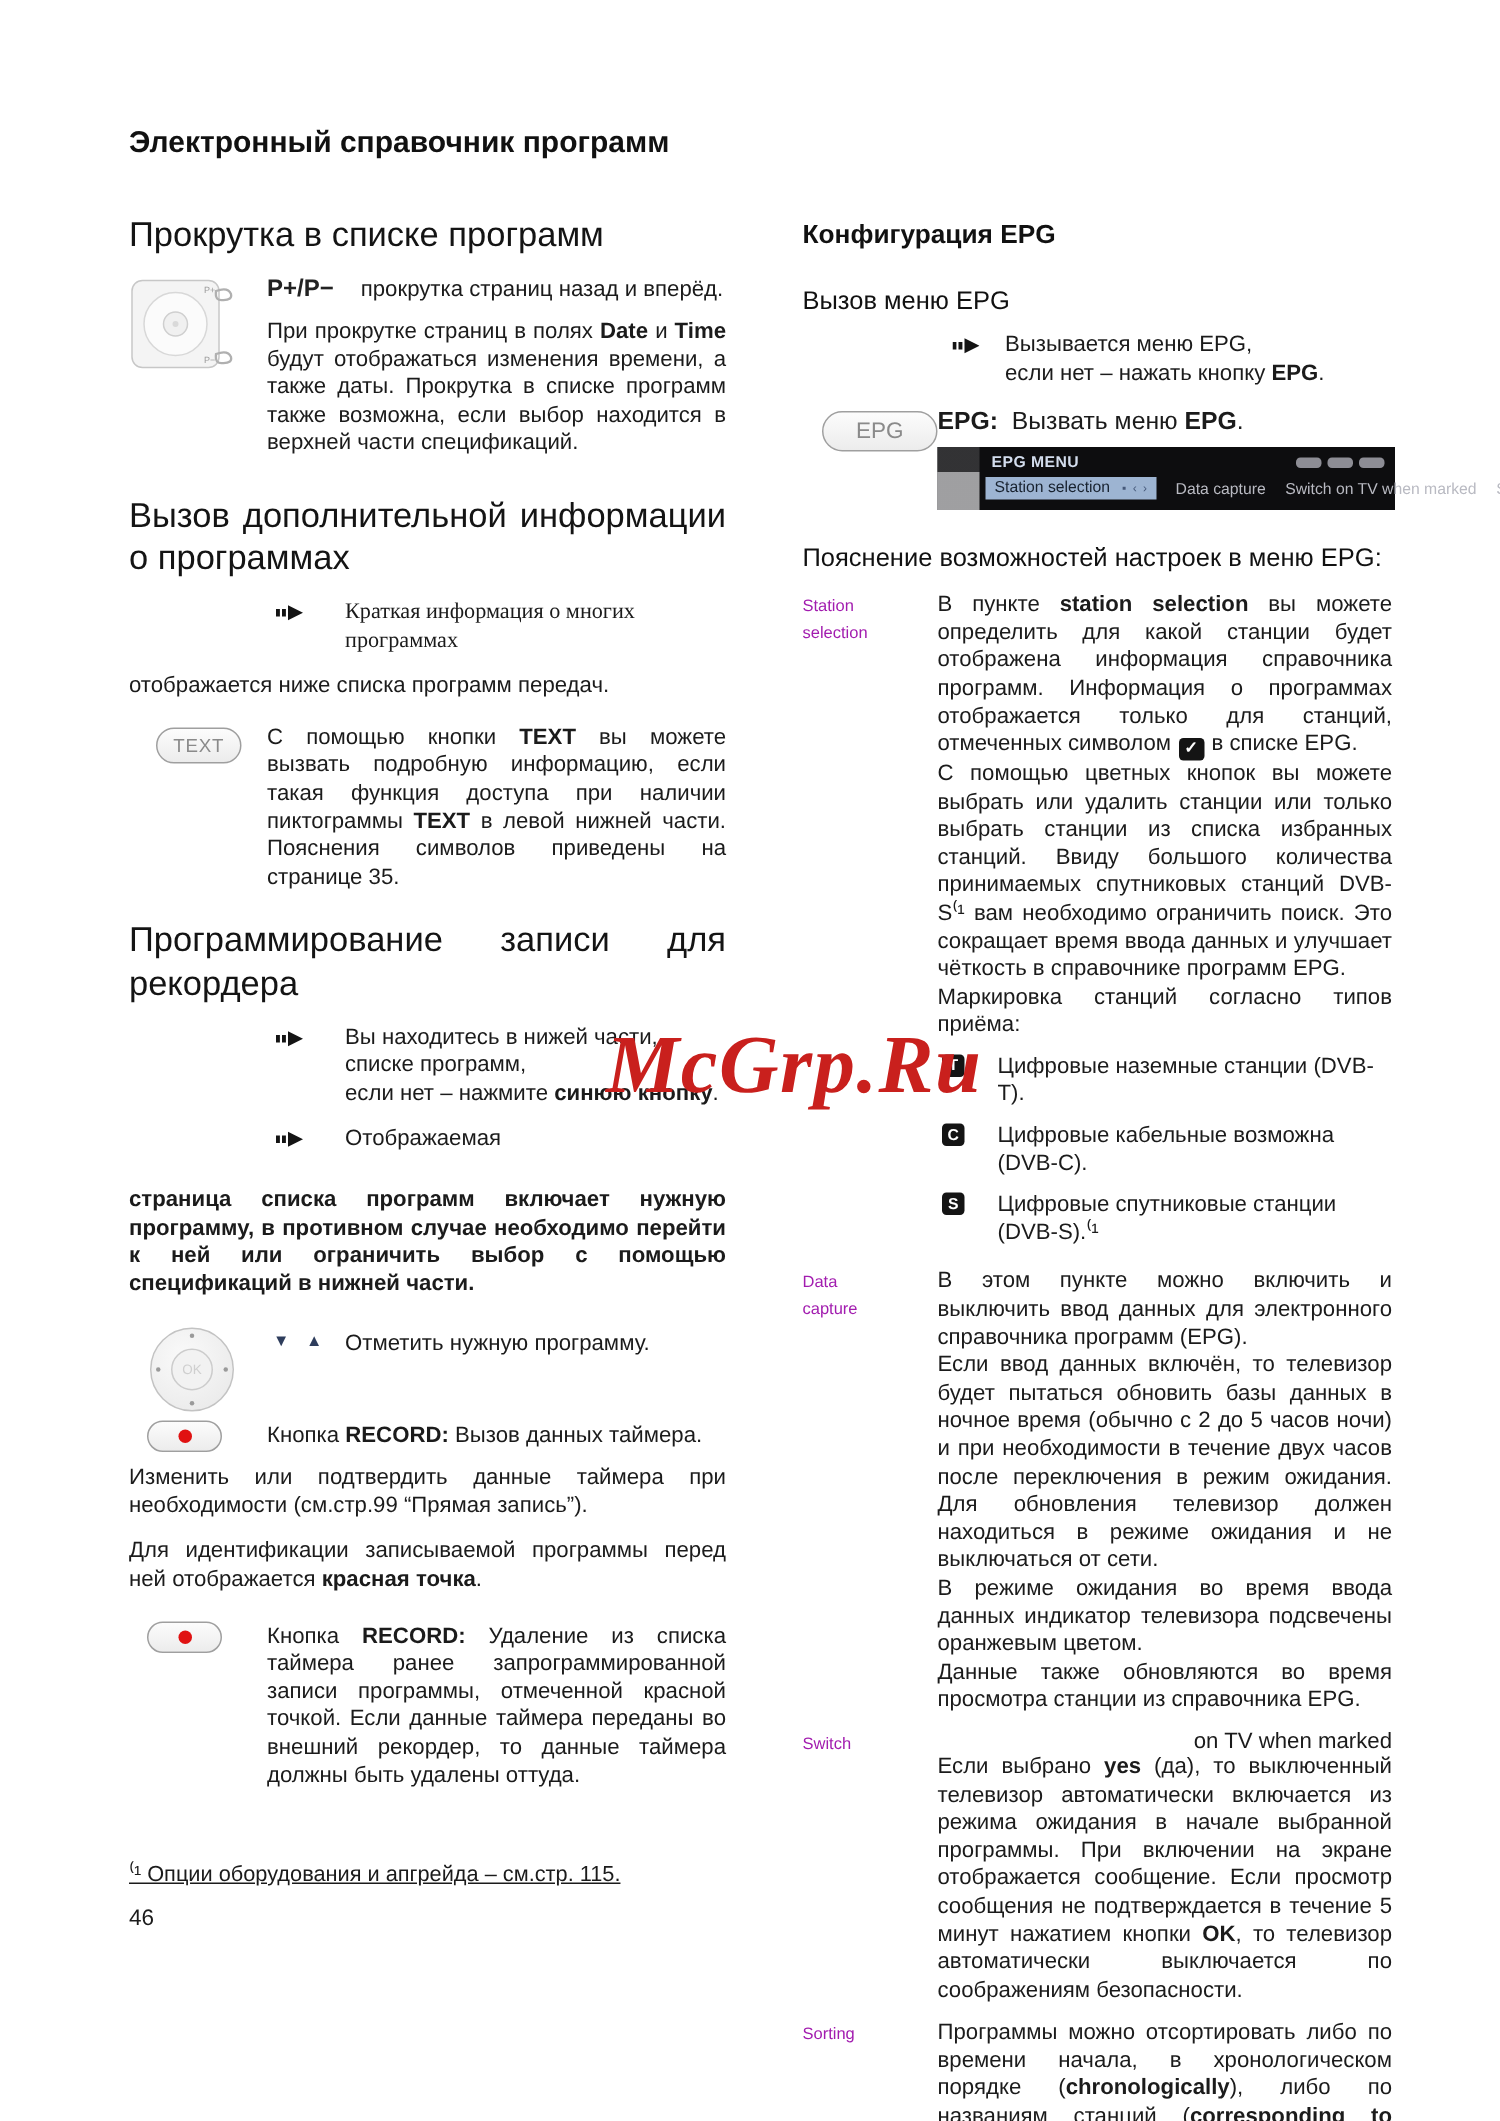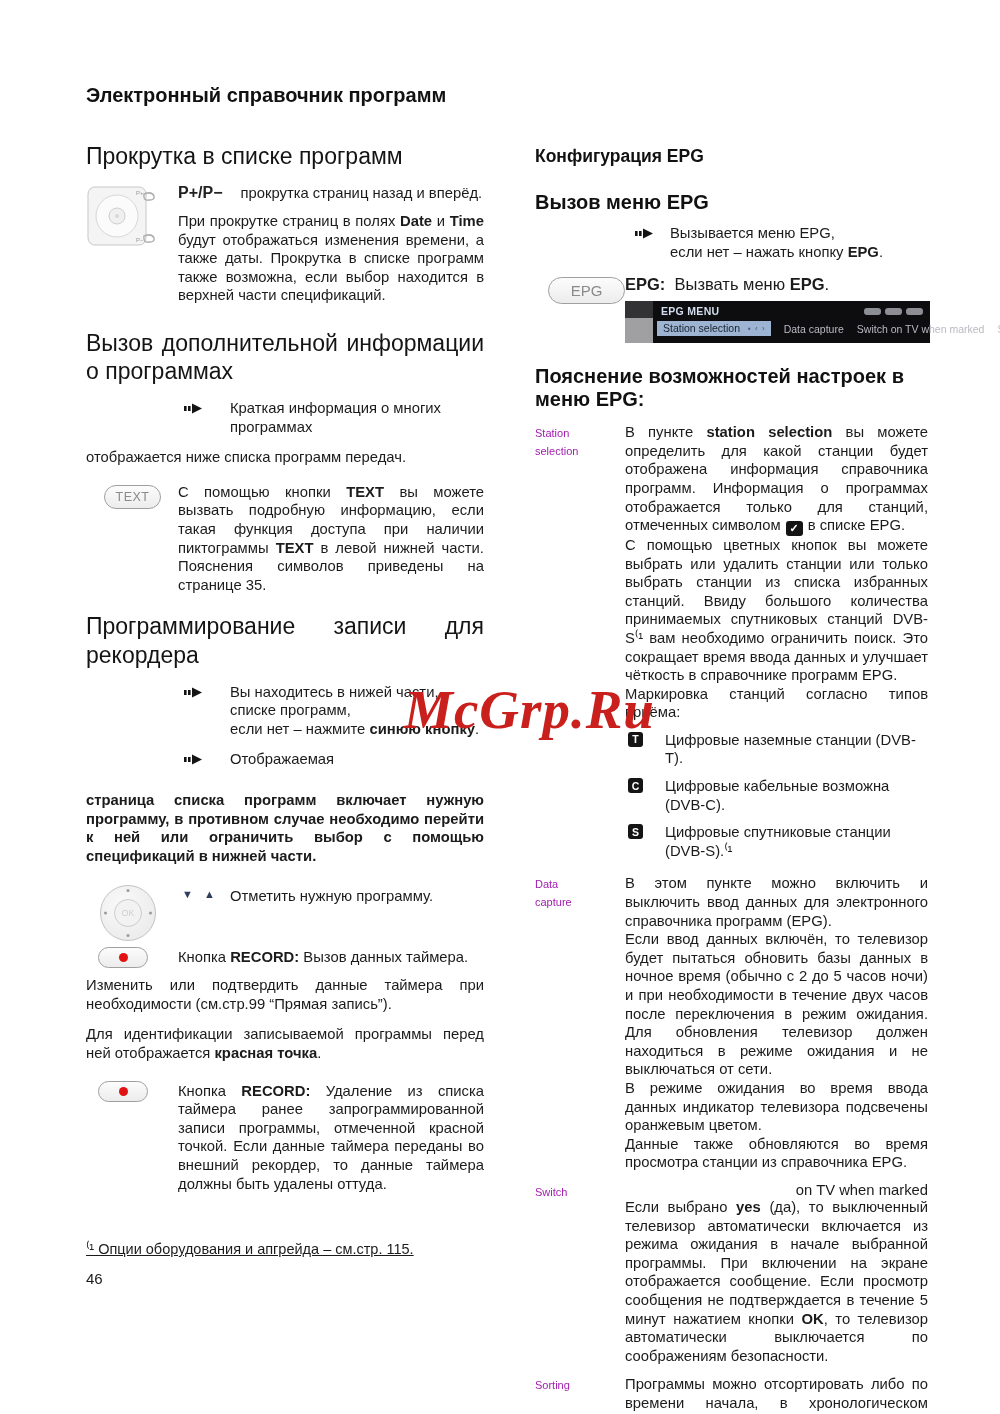--- a/index.html
+++ b/index.html
@@ -3,21 +3,21 @@
 <meta charset="utf-8">
 <style>
   html,body{margin:0;padding:0;background:#e8e8e8;}
   .page{position:relative;width:1000px;height:1414px;background:#ffffff;overflow:hidden;
         font-family:"Liberation Sans",sans-serif;color:#1b1b1b;margin:0 auto;}
   .doc-title{position:absolute;left:86px;top:84px;font-size:20px;font-weight:700;color:#111;}
   .col-left{position:absolute;left:86px;top:142px;width:398px;}
   .col-right{position:absolute;left:535px;top:146px;width:393px;}
   h2.section{font-size:23px;font-weight:400;color:#141414;margin:0 0 14px;line-height:1.22;text-align:justify;}
   h3.cfg{font-size:17.5px;font-weight:700;margin:0 0 24px;color:#111;}
-  h4.sub{font-size:20px;font-weight:700;margin:0 0 10px;color:#111;}
+  h4.sub{font-size:17px;font-weight:400;margin:0 0 10px;color:#111;}
   p.body{font-size:14.8px;line-height:18.6px;text-align:justify;margin:0 0 12px;}
   p.body.nojust{text-align:left;}
   .bold{font-weight:700;}
   .lrow{display:grid;grid-template-columns:92px 1fr;align-items:start;margin:0 0 12px;}
   .subrow{display:grid;grid-template-columns:52px 1fr;align-items:start;}
   .subrow-r{display:grid;grid-template-columns:45px 1fr;align-items:start;}
   .indent{margin-left:92px;}
   .btn-line{display:flex;align-items:baseline;gap:18px;}
   .pbtn-label{font-size:16px;font-weight:700;color:#222;}
   .caption{font-size:14.8px;}
@@ -102,21 +102,21 @@
     <h2 class="section">Вызов дополнительной информации о программах</h2>
 
     <div class="indent subrow" style="margin-bottom:12px;">
       <span class="fwd">
         <svg width="18" height="11" viewBox="0 0 18 11" fill="#141414">
           <rect x="0" y="3" width="2.6" height="5"></rect>
             <rect x="4" y="3" width="2.6" height="5"></rect>
           <polygon points="8,0.5 18,5.5 8,10.5"></polygon>
         </svg>
       </span>
-      <p class="body nojust" style="margin:0;">Краткая информация о многих программах</p>
+      <p class="body nojust" style="margin:0;font-family:Liberation Serif, serif;">Краткая информация о многих программах</p>
     </div>
 
     <p class="body nojust indent">отображается ниже списка программ передач.</p>
 
     <div class="lrow" style="margin-top:16px;">
       <div><span class="pill text-btn">TEXT</span></div>
       <p class="body" style="margin:0;">С помощью кнопки <b>TEXT</b> вы можете вызвать подробную информацию, если такая функция доступа при наличии пиктограммы <b>TEXT</b> в левой нижней части. Пояснения символов приведены на странице 35.</p>
     </div>
 
     <h2 class="section" style="margin-top:18px;">Программирование записи для рекордера</h2>

